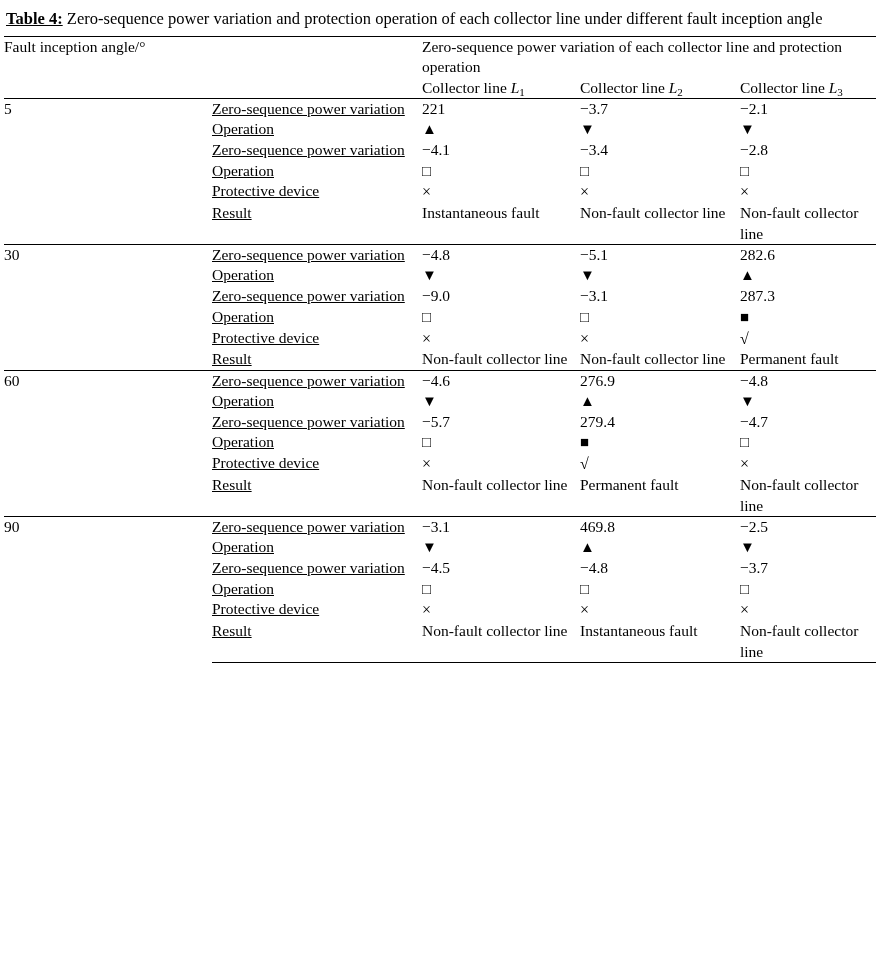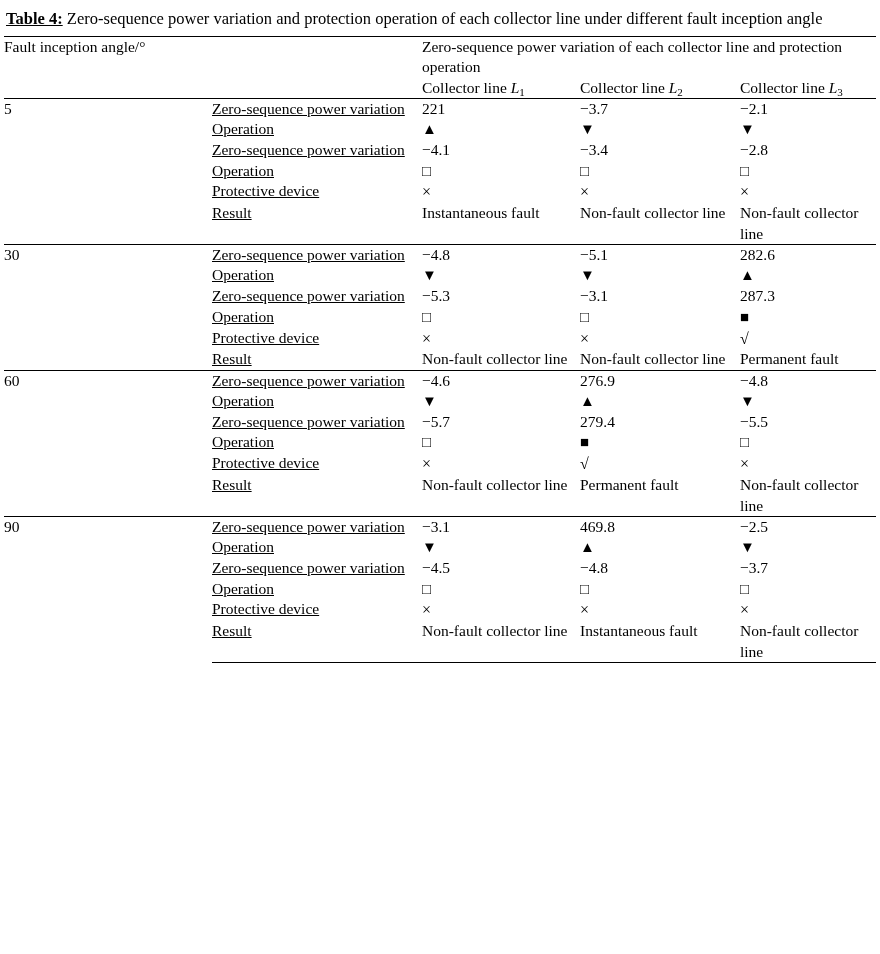--- a/index.html
+++ b/index.html
@@ -191,21 +191,21 @@
         <td class="cell-val">282.6</td>
       </tr>
       <tr>
         <td class="cell-item">Operation</td>
         <td class="cell-val"><span class="sym sym-down"></span></td>
         <td class="cell-val"><span class="sym sym-down"></span></td>
         <td class="cell-val"><span class="sym sym-up"></span></td>
       </tr>
       <tr>
         <td class="cell-item">Zero-sequence power variation</td>
-        <td class="cell-val">−5.3</td>
+        <td class="cell-val">−9.0</td>
         <td class="cell-val">−3.1</td>
         <td class="cell-val">287.3</td>
       </tr>
       <tr>
         <td class="cell-item">Operation</td>
         <td class="cell-val"><span class="sym sym-sq-open"></span></td>
         <td class="cell-val"><span class="sym sym-sq-open"></span></td>
         <td class="cell-val"><span class="sym sym-sq-filled"></span></td>
       </tr>
       <tr>
@@ -231,21 +231,21 @@
       <tr>
         <td class="cell-item">Operation</td>
         <td class="cell-val"><span class="sym sym-down"></span></td>
         <td class="cell-val"><span class="sym sym-up"></span></td>
         <td class="cell-val"><span class="sym sym-down"></span></td>
       </tr>
       <tr>
         <td class="cell-item">Zero-sequence power variation</td>
         <td class="cell-val">−5.7</td>
         <td class="cell-val">279.4</td>
-        <td class="cell-val">−5.5</td>
+        <td class="cell-val">−4.7</td>
       </tr>
       <tr>
         <td class="cell-item">Operation</td>
         <td class="cell-val"><span class="sym sym-sq-open"></span></td>
         <td class="cell-val"><span class="sym sym-sq-filled"></span></td>
         <td class="cell-val"><span class="sym sym-sq-open"></span></td>
       </tr>
       <tr>
         <td class="cell-item">Protective device</td>
         <td class="cell-val"><span class="sym sym-x"></span></td>

